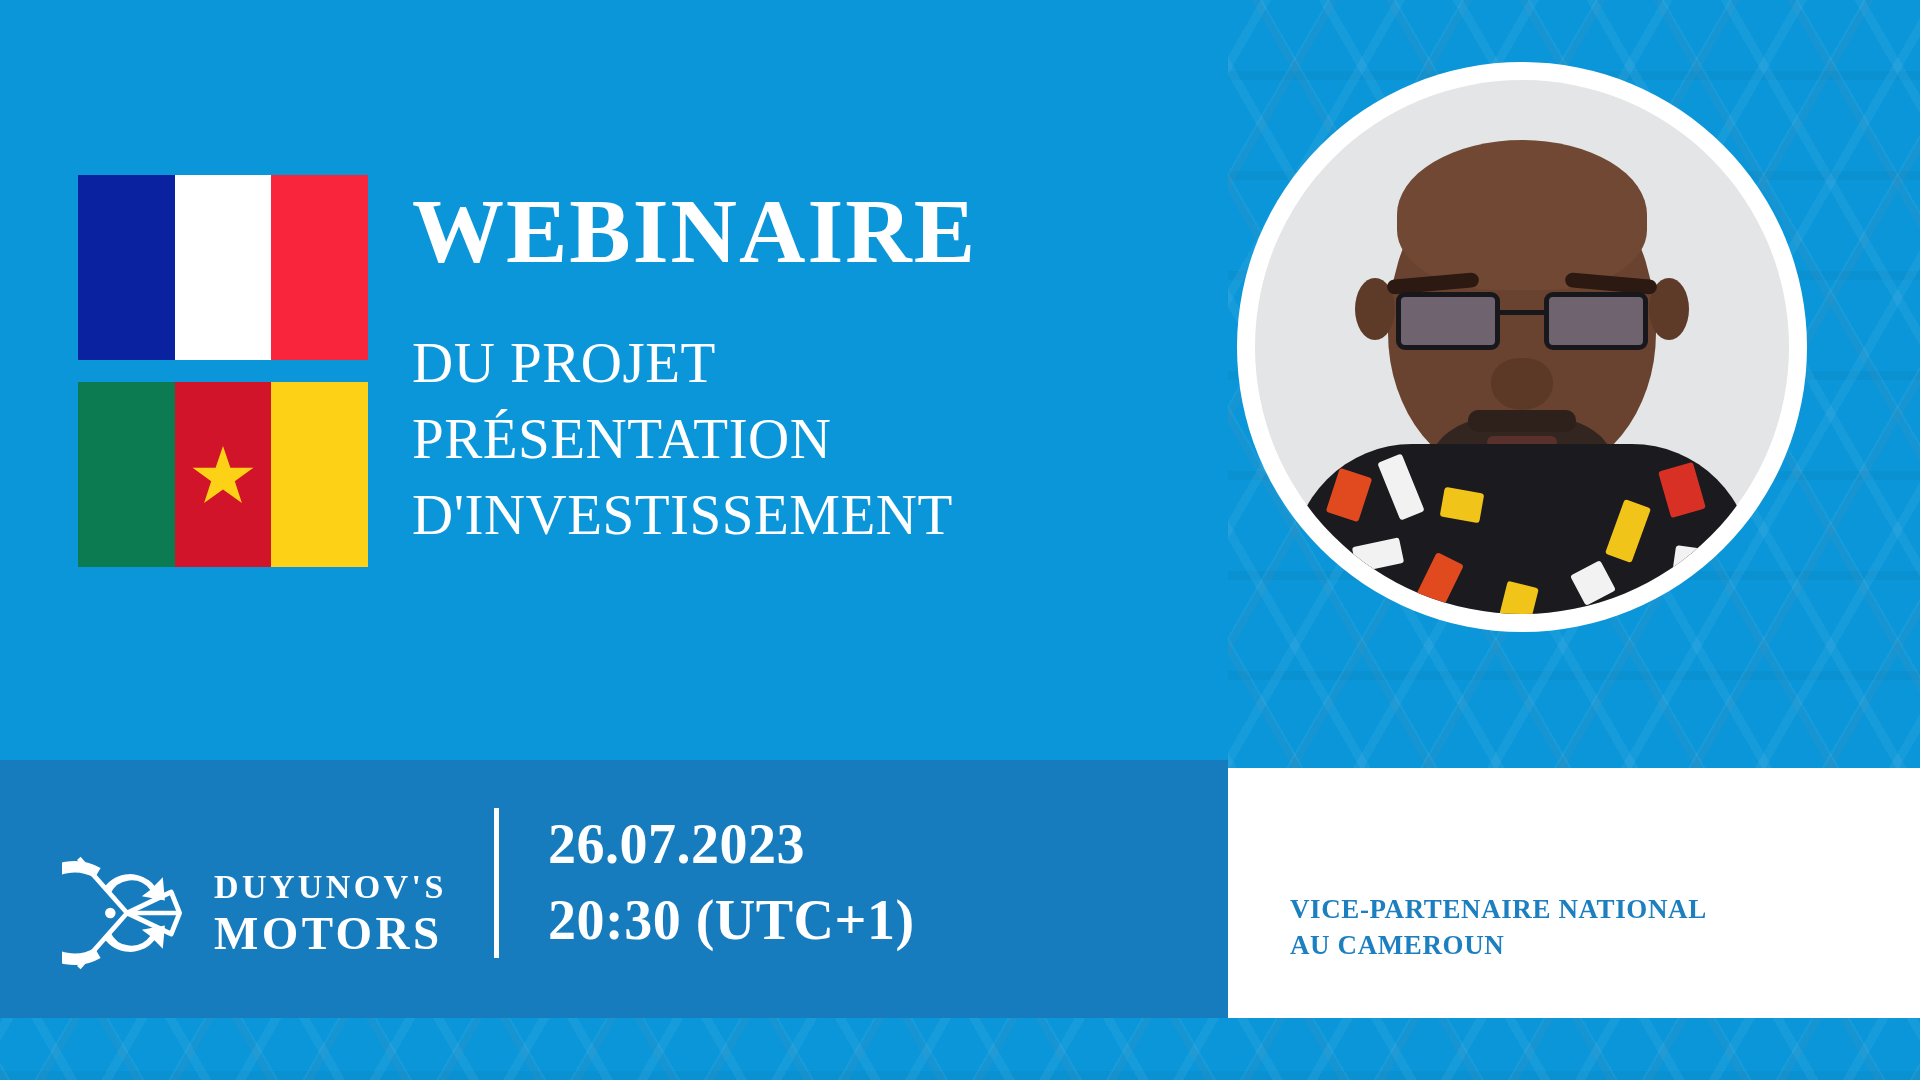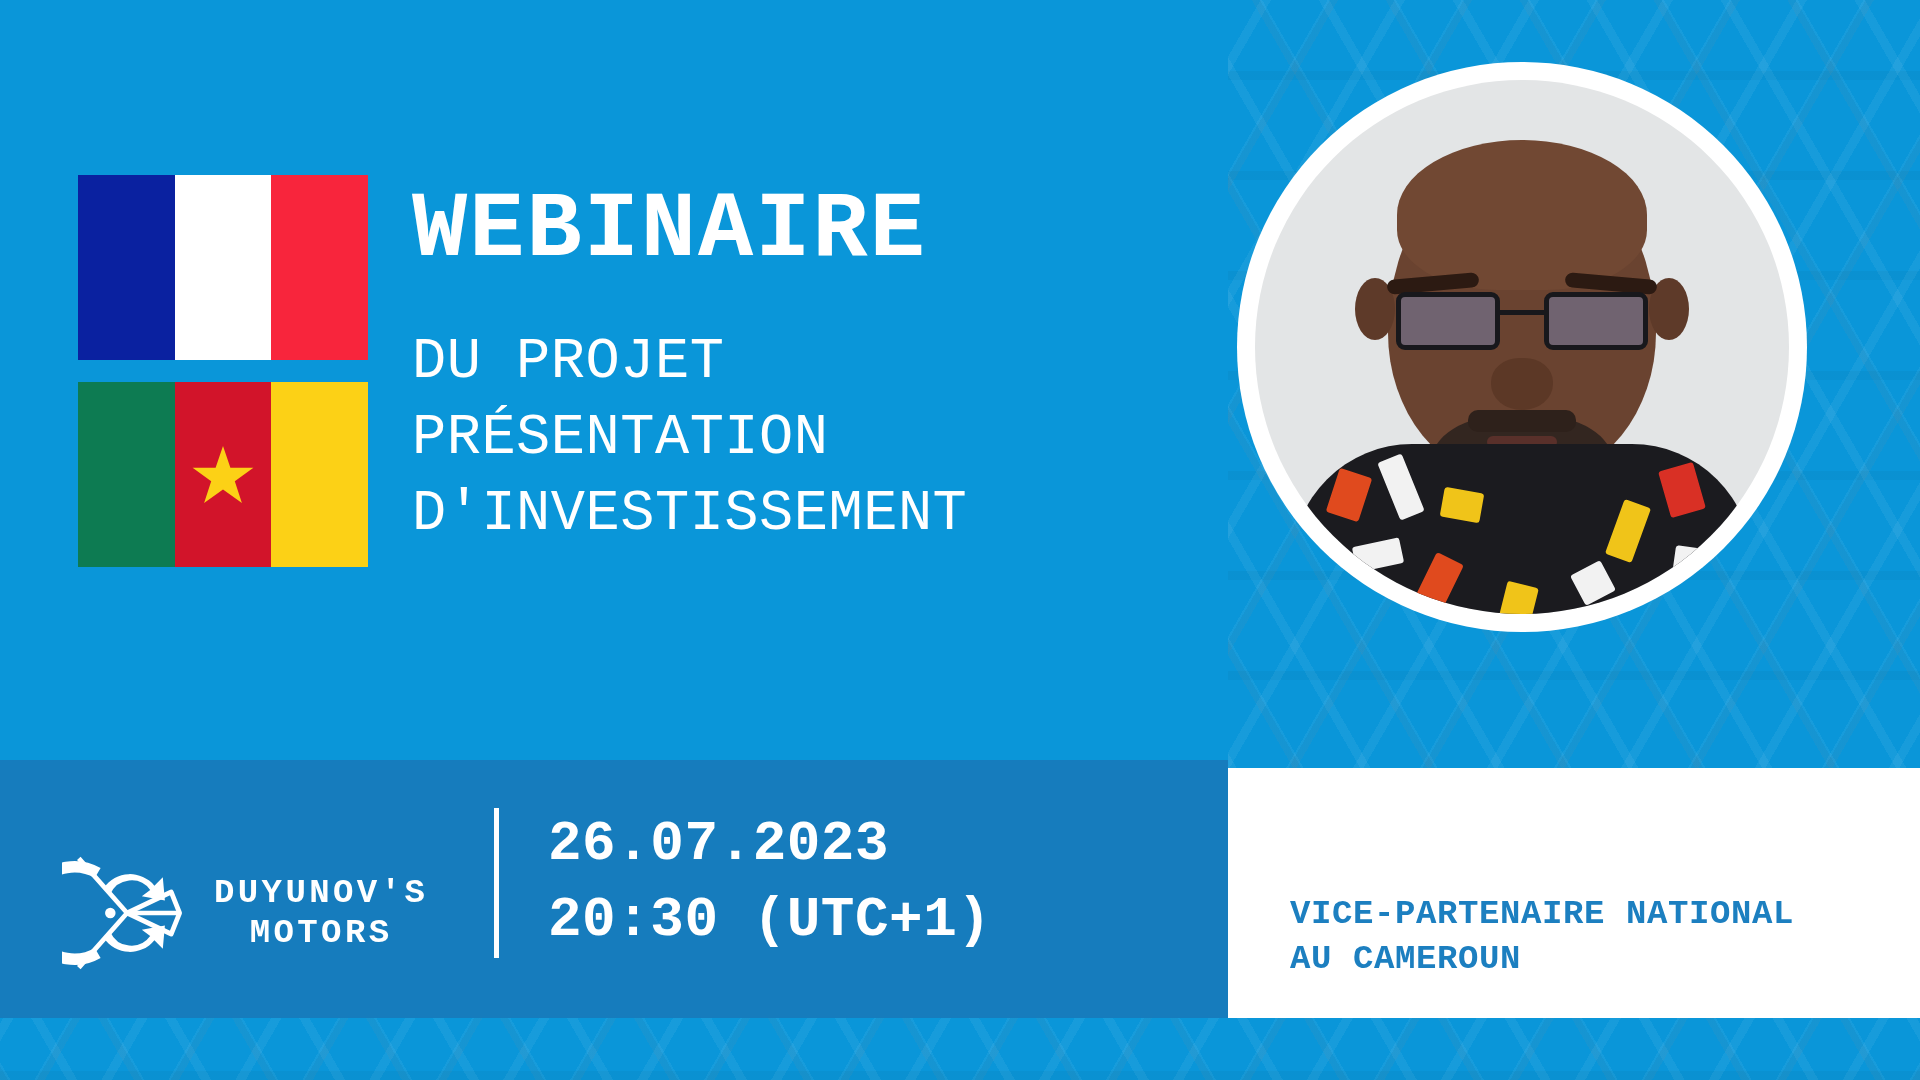--- a/index.html
+++ b/index.html
@@ -7,21 +7,21 @@
     margin: 0;
     padding: 0;
     background: #ffffff;
   }
   #banner {
     position: relative;
     width: 1920px;
     height: 1080px;
     overflow: hidden;
     background: #0a96d9;
-    font-family: Liberation Mono, monospace;
+    font-family: Liberation Serif, serif;
   }
 
   
   .bg-pattern {
     position: absolute;
     inset: 0;
     background-color: #0a96d9;
     background-image:
       repeating-linear-gradient(60deg,
         rgba(255,255,255,0.055) 0px,
@@ -290,25 +290,24 @@
     line-height: 1.0;
   }
   .logo-text .l1 {
     display: block;
     font-size: 34px;
     font-weight: 700;
     letter-spacing: 3.4px;
   }
   .logo-text .l2 {
     display: block;
-    font-size: 34px;
+    font-size: 47px;
     font-weight: 700;
     letter-spacing: 3.4px;
     margin-top: 6px;
-    text-align: center;
   }
   .vdiv {
     position: absolute;
     left: 494px;
     top: 808px;
     width: 5px;
     height: 150px;
     background: #ffffff;
   }
   .datetime {
@@ -340,21 +339,21 @@
     font-size: 48px;
     font-weight: 700;
     letter-spacing: 1.2px;
     white-space: nowrap;
   }
   .speaker-role {
     position: absolute;
     left: 62px;
     top: 124px;
     color: #1c7fc0;
-    font-size: 34px;
+    font-size: 27px;
     font-weight: 700;
     letter-spacing: 0.6px;
     line-height: 1.33;
   }
   .speaker-role span { display: block; white-space: nowrap; }
 </style>
 </head>
 <body>
 
 <div id="banner">

